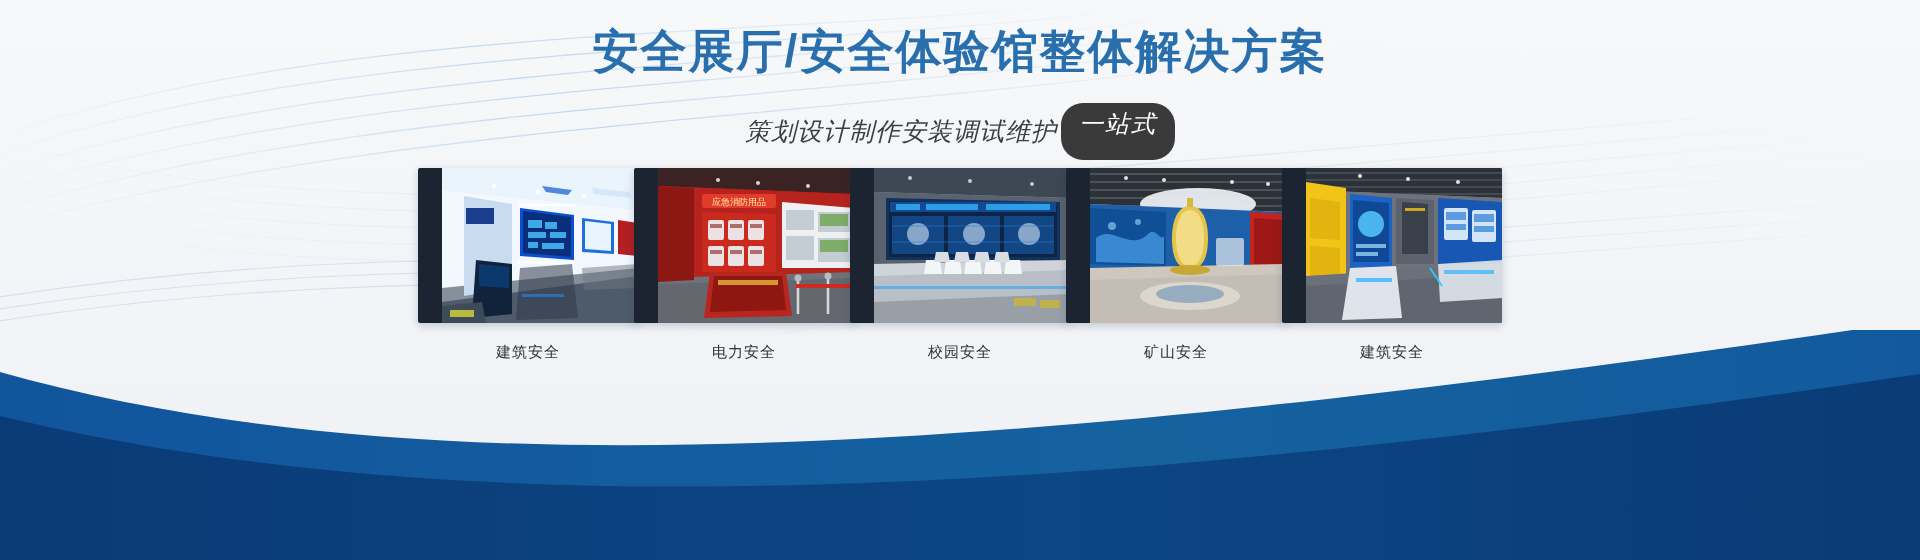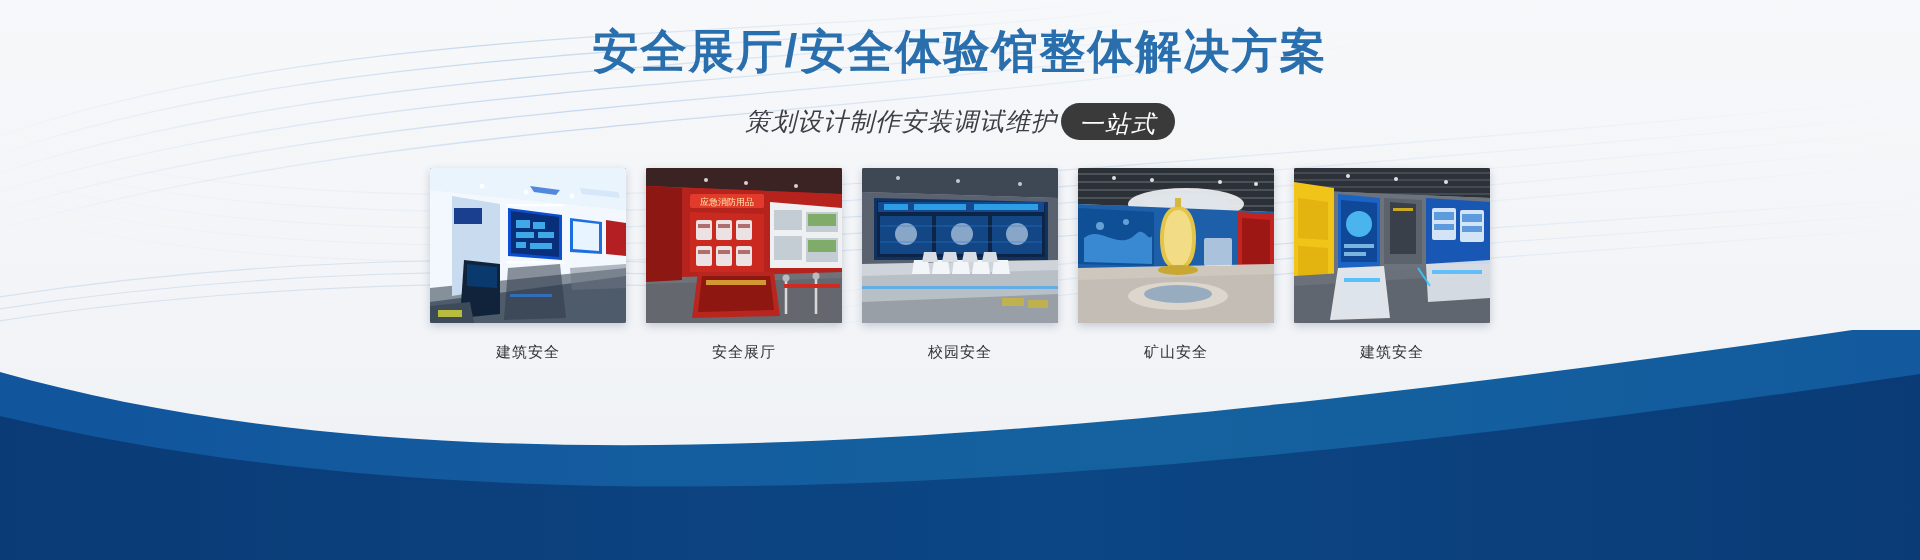--- a/index.html
+++ b/index.html
@@ -33,39 +33,40 @@
     display:flex;align-items:center;justify-content:center;
     font-size:25px;color:#3b3f45;
     font-style:italic;
     letter-spacing:1px;
   }
   .sub-word{white-space:nowrap;}
   .badge{
     display:inline-flex;align-items:center;justify-content:center;
     background:#3a3a3a;color:#ffffff;
     border-radius:22px;
-    padding:5px 18px 0 18px;
+    padding:5px 18px 20px 18px;
     font-size:24px;font-style:italic;letter-spacing:2px;
     margin-left:4px;
   }
 
   
   .thumbs{
     position:absolute;top:168px;left:0;width:100%;
     display:flex;justify-content:center;align-items:flex-start;gap:20px;
   }
   .thumb{
     width:196px;display:flex;flex-direction:column;align-items:center;
   }
   .thumb-img{
     width:196px;height:155px;
     border-radius:2px;
     overflow:hidden;position:relative;
     box-shadow:0 3px 8px rgba(30,50,80,.22);
     background:#1b2430;
+    padding-left:24px;
   }
   .thumb-img svg{display:block;width:196px;height:155px;}
   .thumb-caption{
     margin-top:20px;font-size:15px;color:#2e3338;letter-spacing:1px;
     white-space:nowrap;
   }
 </style>
 </head>
 <body>
 
@@ -216,21 +217,21 @@
           <rect x="138" y="116" width="56" height="4" fill="#cf2a20"></rect>
           <circle cx="140" cy="110" r="3.5" fill="#b9bcc0"></circle>
           <circle cx="170" cy="108" r="3.5" fill="#b9bcc0"></circle>
           <g fill="#ffffff" opacity=".8">
             <circle cx="60" cy="12" r="2"></circle>
               <circle cx="100" cy="15" r="2"></circle>
               <circle cx="150" cy="18" r="2"></circle>
           </g>
         </svg>
       </div>
-      <div class="thumb-caption">安全展厅</div>
+      <div class="thumb-caption">电力安全</div>
     </div>
 
     <div class="thumb">
       <div class="thumb-img">
         <svg viewBox="0 0 196 155" preserveAspectRatio="none">
           <rect width="196" height="155" fill="#9aa0aa"></rect>
           <polygon points="0,0 196,0 196,30 0,24" fill="#3e4754"></polygon>
           <polygon points="0,24 196,30 196,96 0,100" fill="#59626e"></polygon>
           <polygon points="0,100 196,96 196,155 0,155" fill="#a8adb4"></polygon>
           <polygon points="0,112 196,108 196,155 0,155" fill="#9298a0" opacity=".7"></polygon>

